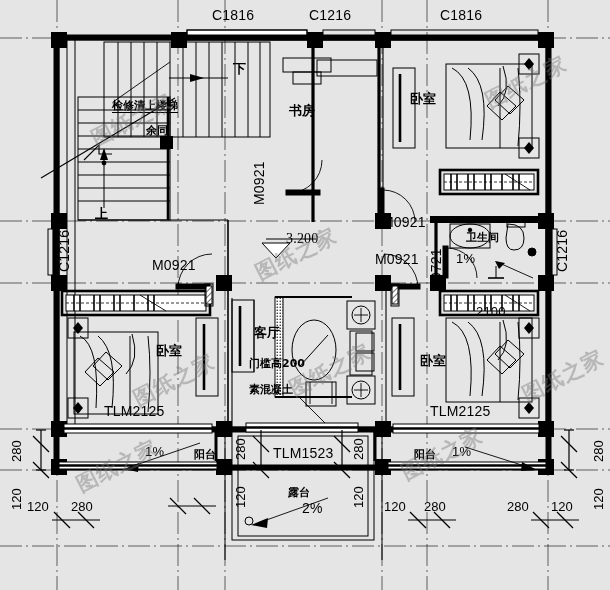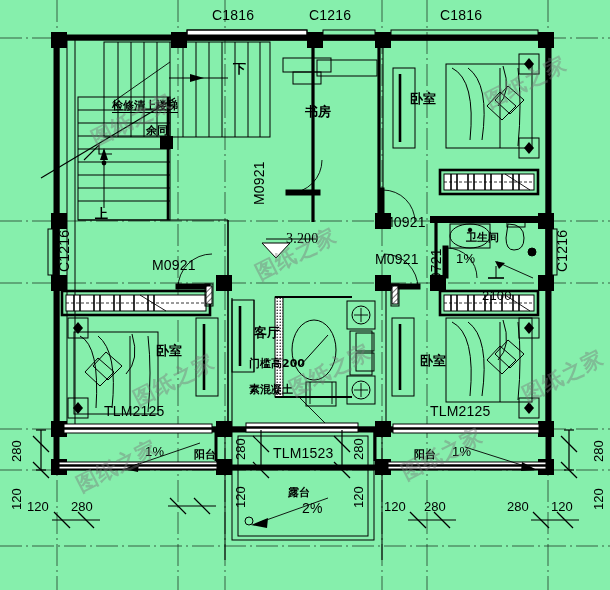--- a/index.html
+++ b/index.html
@@ -1,18 +1,18 @@
 <!DOCTYPE html>
 <html><head>
 <meta charset="utf-8">
 <style>
   html,body{margin:0;padding:0;background:#ffffff;}
   body{width:610px;height:590px;overflow:hidden;
        font-family:"Liberation Sans","DejaVu Sans",sans-serif;color:#000;}
-  #plan{position:relative;width:610px;height:590px;background:#86efac;}
+  #plan{position:relative;width:610px;height:590px;background:#e5e5e5;}
   svg{display:block;}
   .lbl{position:absolute;font-family:"Liberation Sans","DejaVu Sans",sans-serif;
        color:#000;white-space:nowrap;line-height:1;}
   .code{font-size:14px;letter-spacing:.2px;}
   .code-sm{font-size:13px;letter-spacing:.2px;}
   .cn{font-family:"DejaVu Sans","Liberation Sans",sans-serif;font-size:13px;font-weight:700;}
   .cn-sm{font-family:"DejaVu Sans","Liberation Sans",sans-serif;font-size:11px;font-weight:700;}
   .dim{font-size:13px;}
   .vert{transform-origin:left top;transform:rotate(-90deg);}
   .wm{position:absolute;font-family:"DejaVu Sans","Liberation Sans",sans-serif;
@@ -398,38 +398,38 @@
   <span class="lbl code vert" style="left:252px;top:205px;">M0921</span>
   <span class="lbl code" style="left:152px;top:258px;">M0921</span>
   <span class="lbl code" style="left:382px;top:215px;">M0921</span>
   <span class="lbl code" style="left:375px;top:252px;">M0921</span>
   <span class="lbl code vert" style="left:429px;top:292px;">M0721</span>
 
   <span class="lbl code" style="left:104px;top:404px;">TLM2125</span>
   <span class="lbl code" style="left:430px;top:404px;">TLM2125</span>
   <span class="lbl code" style="left:273px;top:446px;">TLM1523</span>
 
-  <span class="lbl cn" style="left:305px;top:105px;">书房</span>
+  <span class="lbl cn" style="left:289px;top:105px;font-family:Liberation Mono, monospace;">书房</span>
   <span class="lbl cn" style="left:410px;top:92px;">卧室</span>
   <span class="lbl cn-sm" style="left:466px;top:232px;">卫生间</span>
   <span class="lbl cn" style="left:254px;top:326px;">客厅</span>
   <span class="lbl cn" style="left:156px;top:344px;">卧室</span>
   <span class="lbl cn" style="left:420px;top:354px;">卧室</span>
   <span class="lbl cn-sm" style="left:194px;top:449px;">阳台</span>
   <span class="lbl cn-sm" style="left:414px;top:449px;">阳台</span>
   <span class="lbl cn-sm" style="left:288px;top:487px;">露台</span>
 
   <span class="lbl cn-sm" style="left:112px;top:100px;border-bottom:1px solid #000;padding-bottom:1px;">检修清上楼梯</span>
   <span class="lbl cn-sm" style="left:146px;top:125px;">余同</span>
   <span class="lbl cn" style="left:233px;top:62px;">下</span>
   <span class="lbl cn" style="left:95px;top:207px;">上</span>
   <span class="lbl code" style="left:286px;top:232px;font-family:Liberation Serif, serif;">3.200</span>
   <span class="lbl cn-sm" style="left:249px;top:358px;">门槛高200</span>
   <span class="lbl cn-sm" style="left:249px;top:384px;font-family:Liberation Serif, serif;">素混凝土</span>
-  <span class="lbl code-sm" style="left:476px;top:289px;margin-left:6px;">2100</span>
+  <span class="lbl code-sm" style="left:476px;top:305px;">2100</span>
   <span class="lbl code-sm" style="left:456px;top:252px;">1%</span>
   <span class="lbl code-sm" style="left:145px;top:445px;">1%</span>
   <span class="lbl code-sm" style="left:452px;top:445px;">1%</span>
   <span class="lbl code" style="left:302px;top:501px;">2%</span>
 
   <span class="lbl dim vert" style="left:10px;top:462px;">280</span>
   <span class="lbl dim vert" style="left:10px;top:510px;">120</span>
   <span class="lbl dim vert" style="left:592px;top:462px;">280</span>
   <span class="lbl dim vert" style="left:592px;top:510px;">120</span>
 

